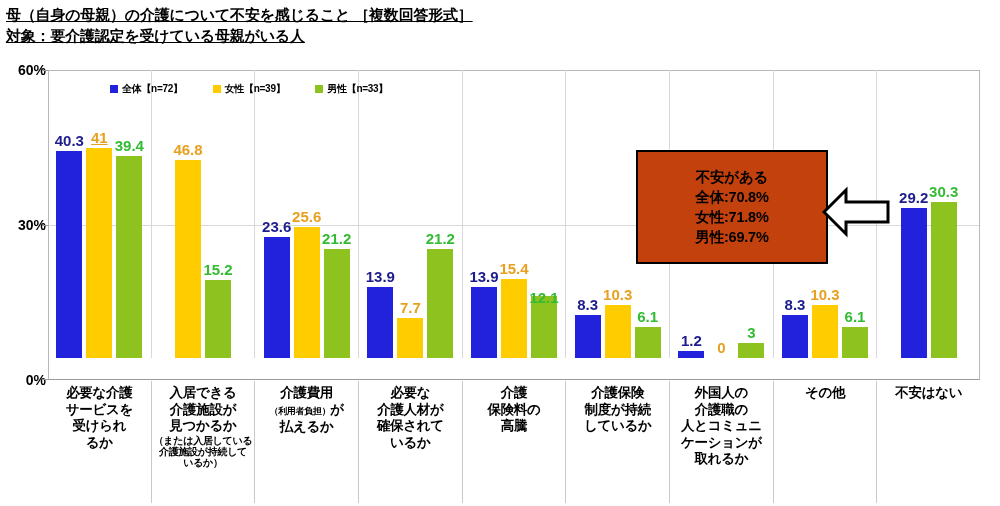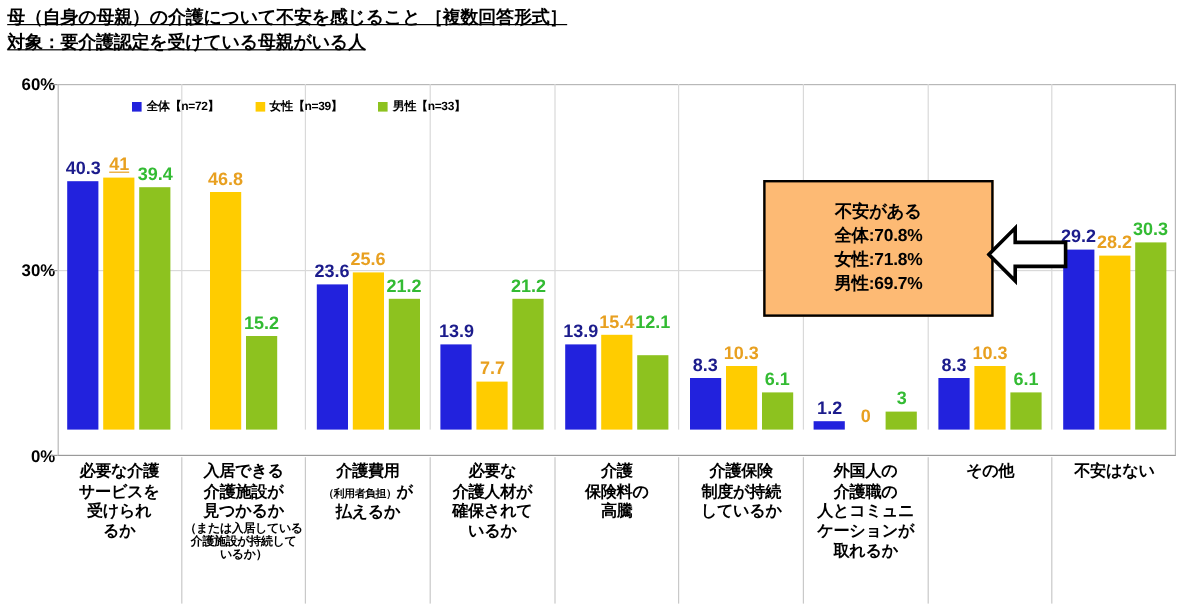--- a/index.html
+++ b/index.html
@@ -210,21 +210,21 @@
   }
 
   
   #callout {
     position: absolute;
     left: 636px;
     top: 150px;
     width: 192px;
     height: 114px;
     border: 2px solid #000;
-    background: #fdba74;
+    background: #c2410c;
     box-sizing: border-box;
     display: flex;
     flex-direction: column;
     align-items: center;
     justify-content: center;
     gap: 1px;
   }
   .callout-line {
     font-size: 14.5px;
     font-weight: bold;
@@ -326,21 +326,21 @@
       <div class="bars">
         <div class="bar-wrap">
           <div class="bar-label s0" style="color: rgb(28, 28, 140); bottom: 74.3533px;">13.9</div>
           <div class="bar s0" style="height: 71.3533px; background: rgb(34, 34, 221);"></div>
         </div>
         <div class="bar-wrap">
           <div class="bar-label s1" style="color: rgb(232, 160, 32); bottom: 82.0533px;">15.4</div>
           <div class="bar s1" style="height: 79.0533px; background: rgb(255, 204, 0);"></div>
         </div>
         <div class="bar-wrap">
-          <div class="bar-label s2" style="color: rgb(51, 187, 51); bottom: 82px;">12.1</div>
+          <div class="bar-label s2" style="color: rgb(51, 187, 51); bottom: 53px;">12.1</div>
           <div class="bar s2" style="height: 62.1133px; background: rgb(141, 194, 31);"></div>
         </div>
       </div>
     </div>
     <div class="cat-col">
       <div class="bars">
         <div class="bar-wrap">
           <div class="bar-label s0" style="color: rgb(28, 28, 140); bottom: 45.6067px;">8.3</div>
           <div class="bar s0" style="height: 42.6067px; background: rgb(34, 34, 221);"></div>
         </div>
@@ -384,24 +384,20 @@
           <div class="bar-label s2" style="color: rgb(51, 187, 51); bottom: 34.3133px;">6.1</div>
           <div class="bar s2" style="height: 31.3133px; background: rgb(141, 194, 31);"></div>
         </div>
       </div>
     </div>
     <div class="cat-col">
       <div class="bars">
         <div class="bar-wrap">
           <div class="bar-label s0" style="color: rgb(28, 28, 140); bottom: 152.893px;">29.2</div>
           <div class="bar s0" style="height: 149.893px; background: rgb(34, 34, 221);"></div>
-        </div>
-        <div class="bar-wrap">
-          <div class="bar-label s1" style="color: rgb(232, 160, 32); bottom: 147.76px;">28.2</div>
-          <div class="bar s1" style="height: 144.76px; background: rgb(255, 204, 0);"></div>
         </div>
         <div class="bar-wrap">
           <div class="bar-label s2" style="color: rgb(51, 187, 51); bottom: 158.54px;">30.3</div>
           <div class="bar s2" style="height: 155.54px; background: rgb(141, 194, 31);"></div>
         </div>
       </div>
     </div>
   </div>
 
 <div id="xlabel-row">

